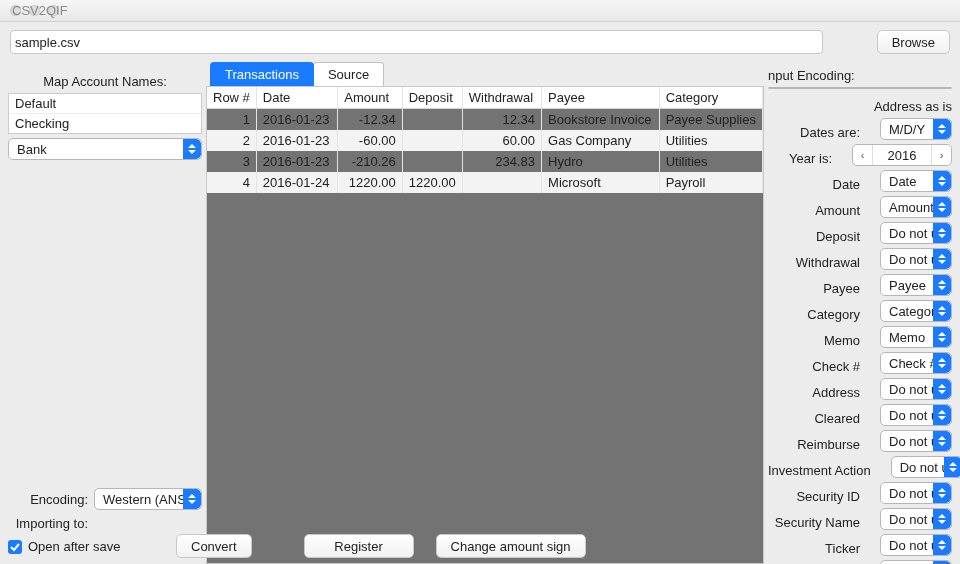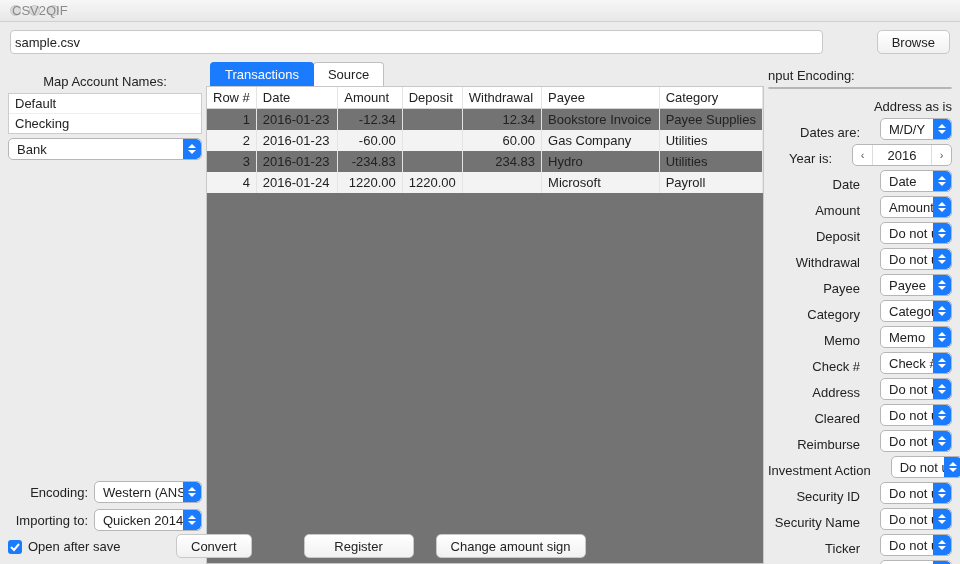--- a/index.html
+++ b/index.html
@@ -349,24 +349,20 @@
     <div class="left-bottom">
       <div class="field-row">
         <label>Encoding:</label>
         <div class="select" style="flex:1">
           <span>Western (ANS</span>
           <span class="arrows"></span>
         </div>
       </div>
       <div class="field-row">
         <label>Importing to:</label>
-        <div class="select" style="flex:1">
-          <span>Quicken 2014</span>
-          <span class="arrows"></span>
-        </div>
       </div>
       <div class="checkbox">
         <span class="box">
           <svg viewBox="0 0 10 10">
               <path d="M1 5 L4 8 L9 2" stroke="#fff" stroke-width="2" fill="none"></path>
             </svg>
         </span>
         <span>Open after save</span>
       </div>
     </div>
@@ -409,21 +405,21 @@
               <td>2016-01-23</td>
               <td class="num">-60.00</td>
               <td class="num"></td>
               <td class="num">60.00</td>
               <td>Gas Company</td>
               <td>Utilities</td>
             </tr>
             <tr>
               <td class="num">3</td>
               <td>2016-01-23</td>
-              <td class="num">-234.83</td>
+              <td class="num">-210.26</td>
               <td class="num"></td>
               <td class="num">234.83</td>
               <td>Hydro</td>
               <td>Utilities</td>
             </tr>
             <tr>
               <td class="num">4</td>
               <td>2016-01-24</td>
               <td class="num">1220.00</td>
               <td class="num">1220.00</td>

